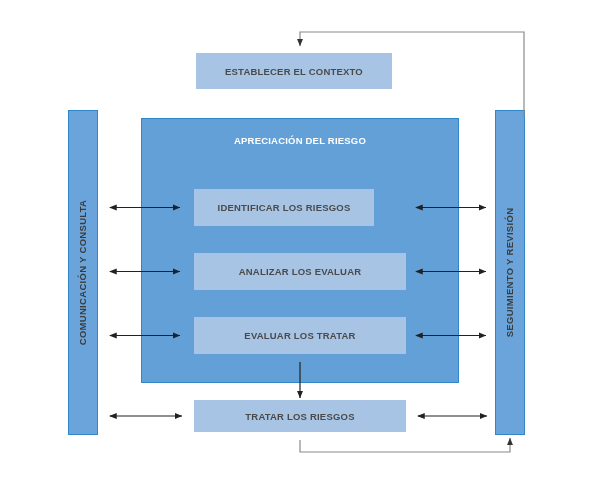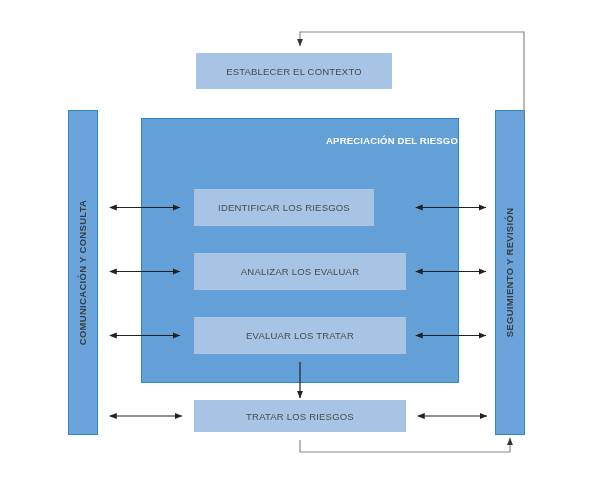--- a/index.html
+++ b/index.html
@@ -24,33 +24,33 @@
     align-items: center;
     justify-content: center;
     text-align: center;
     letter-spacing: 0.2px;
   }
   
   .lightbox {
     background: #a8c4e5;
     color: #4a4a4a;
     font-size: 9.5px;
-    font-weight: 400;
+    font-weight: 700;
   }
   
   .container-box {
     background: #63a0d8;
     border: 1.5px solid #2f86c8;
   }
   .container-title {
     position: absolute;
     top: 16px;
     left: 0;
     right: 0;
-    text-align: right;
+    text-align: center;
     color: #ffffff;
     font-size: 9.5px;
     font-weight: 700;
     letter-spacing: 0.2px;
   }
   
   .sidebar-box {
     background: #6aa4da;
     border: 1.5px solid #2f86c8;
   }

